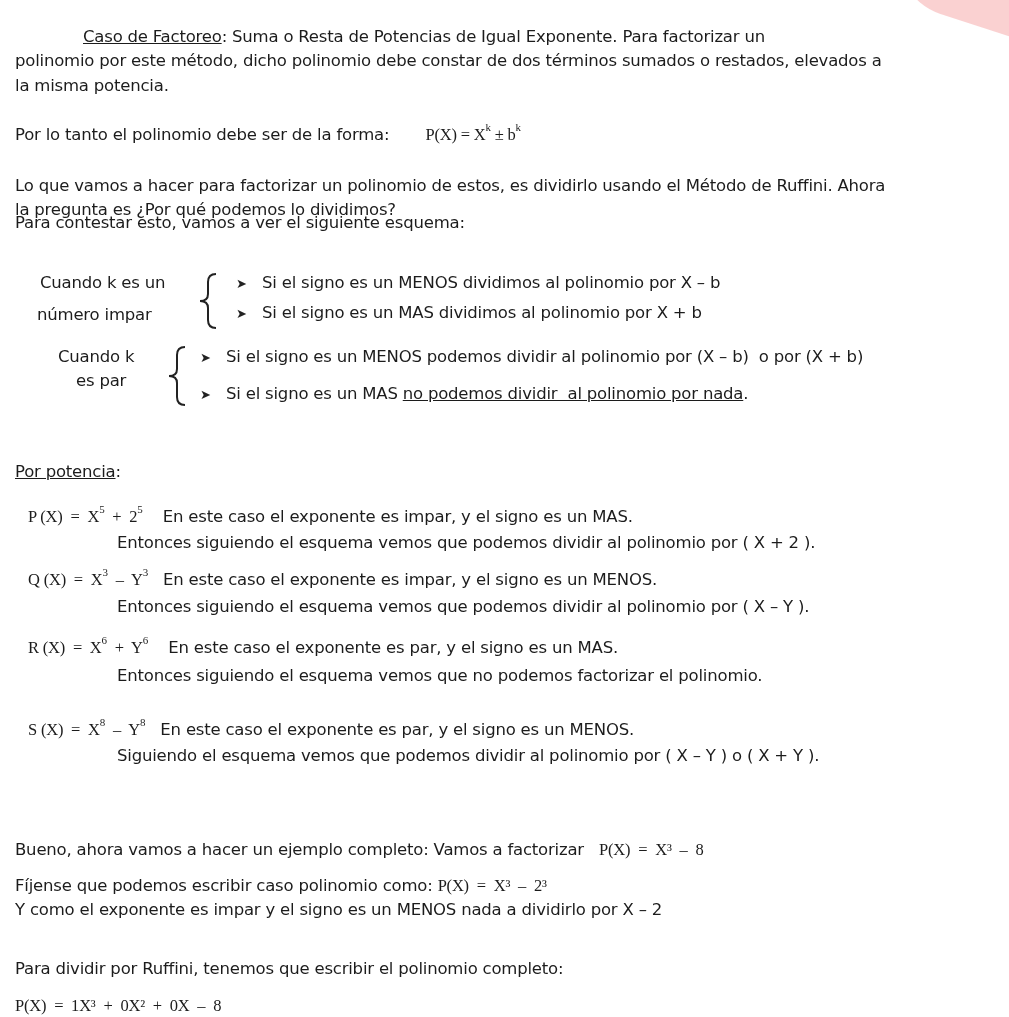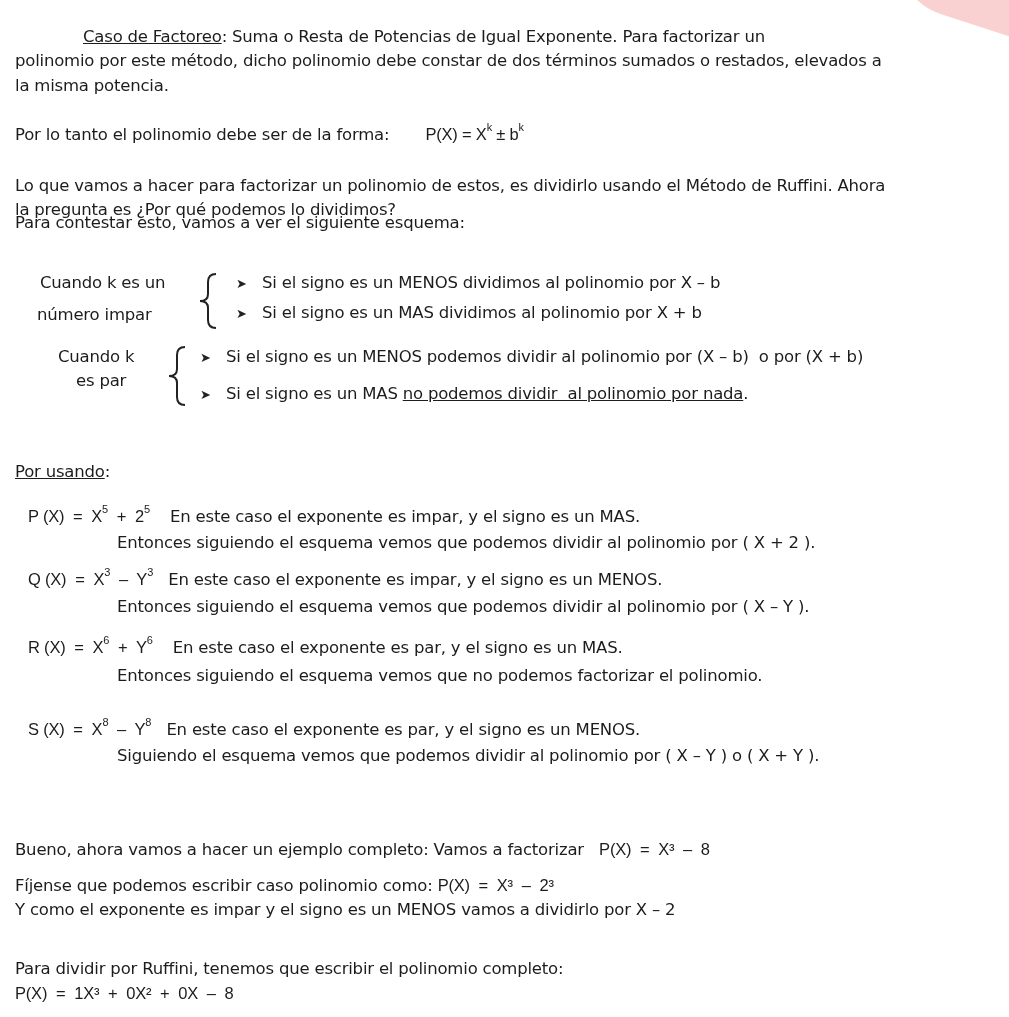--- a/index.html
+++ b/index.html
@@ -8,21 +8,21 @@
     background:#ffffff; color:#1c1c1c;
     font-family:"DejaVu Sans", sans-serif; font-size:16.5px;
   }
   .deco {
     position:absolute; top:-40px; right:-30px; width:150px; height:60px;
     background:#f9c9c9; transform:rotate(18deg); border-radius:0 0 0 60px; opacity:.85;
   }
   .ln { position:absolute; left:15px; white-space:nowrap; letter-spacing:-0.2px; }
   .b { font-weight:normal;text-align:right; }
   .u { text-decoration:underline; }
-  .math { font-family:Liberation Sans, sans-serif; }
+  .math { font-family:Liberation Serif, serif;margin-top:12px; }
   sup { font-size:11px; vertical-align:top; position:relative; top:-4px; }
   .arrow { display:inline-block; width:16px; color:#222; font-size:13px; }
   .sp { display:inline-block; width:10px; }
 </style>
 </head>
 <body>
 
 <div class="deco"></div>
 
 <div class="ln" style="top:27px;left:83px;">
@@ -63,32 +63,32 @@
   <path d="M20 2 Q12 2 12 10 L12 24 Q12 31 4 31 Q12 31 12 38 L12 52 Q12 60 20 60" fill="none" stroke="#222" stroke-width="2"></path>
 </svg>
 <div class="ln" style="top:347px;left:200px;">
   <span class="arrow">➤</span><span class="sp"></span><span>Si el signo es un MENOS podemos dividir al polinomio por </span><span class="b">(X – b)</span><span style="white-space:pre">  o por </span><span class="b">(X + b)</span>
 </div>
 <div class="ln" style="top:384px;left:200px;">
   <span class="arrow">➤</span><span class="sp"></span><span>Si el signo es un MAS </span><span class="u" style="white-space:pre">no podemos dividir  al polinomio por nada</span><span>.</span>
 </div>
 
 <div class="ln" style="top:462px;">
-  <span class="u">Por usando</span><span>:</span>
+  <span class="u">Por potencia</span><span>:</span>
 </div>
 
 <div class="ln" style="top:507px;left:28px;white-space:pre"><span class="math"><span>P (X)  =  X</span><sup>5</sup><span>  +  2</span><sup>5</sup></span>    <span>En este caso el exponente es impar, y el signo es un MAS.</span></div>
 <div class="ln" style="top:533px;left:117px;">Entonces siguiendo el esquema vemos que podemos dividir al polinomio por  ( X + 2 ).</div>
 
 <div class="ln" style="top:570px;left:28px;white-space:pre"><span class="math"><span>Q (X)  =  X</span><sup>3</sup><span>  –  Y</span><sup>3</sup></span>   <span>En este caso el exponente es impar, y el signo es un MENOS.</span></div>
 <div class="ln" style="top:597px;left:117px;">Entonces siguiendo el esquema vemos que podemos dividir al polinomio por  ( X – Y ).</div>
 
 <div class="ln" style="top:638px;left:28px;white-space:pre"><span class="math"><span>R (X)  =  X</span><sup>6</sup><span>  +  Y</span><sup>6</sup></span>    <span>En este caso el exponente es par, y el signo es un MAS.</span></div>
 <div class="ln" style="top:666px;left:117px;">Entonces siguiendo el esquema vemos que no podemos factorizar el polinomio.</div>
 
 <div class="ln" style="top:720px;left:28px;white-space:pre"><span class="math"><span>S (X)  =  X</span><sup>8</sup><span>  –  Y</span><sup>8</sup></span>   <span>En este caso el exponente es par, y el signo es un MENOS.</span></div>
 <div class="ln" style="top:746px;left:117px;">Siguiendo el esquema vemos que podemos dividir al polinomio por  ( X – Y ) o ( X + Y ).</div>
 
 <div class="ln" style="top:840px;white-space:pre"><span>Bueno, ahora vamos a hacer un ejemplo completo: Vamos a factorizar</span>   <span class="math">P(X)  =  X³  –  8</span></div>
 <div class="ln" style="top:876px;white-space:pre"><span>Fíjense que podemos escribir caso polinomio como: </span><span class="math">P(X)  =  X³  –  2³</span></div>
-<div class="ln" style="top:900px;"><span>Y como el exponente es impar y el signo es un MENOS vamos a dividirlo por </span><span class="b">X – 2</span></div>
+<div class="ln" style="top:900px;"><span>Y como el exponente es impar y el signo es un MENOS nada a dividirlo por </span><span class="b">X – 2</span></div>
 <div class="ln" style="top:959px;">Para dividir por Ruffini,  tenemos que escribir el polinomio completo:</div>
 <div class="ln math" style="top:984px;white-space:pre">P(X)  =  1X³  +  0X²  +  0X  –  8</div>
 
 </body></html>

